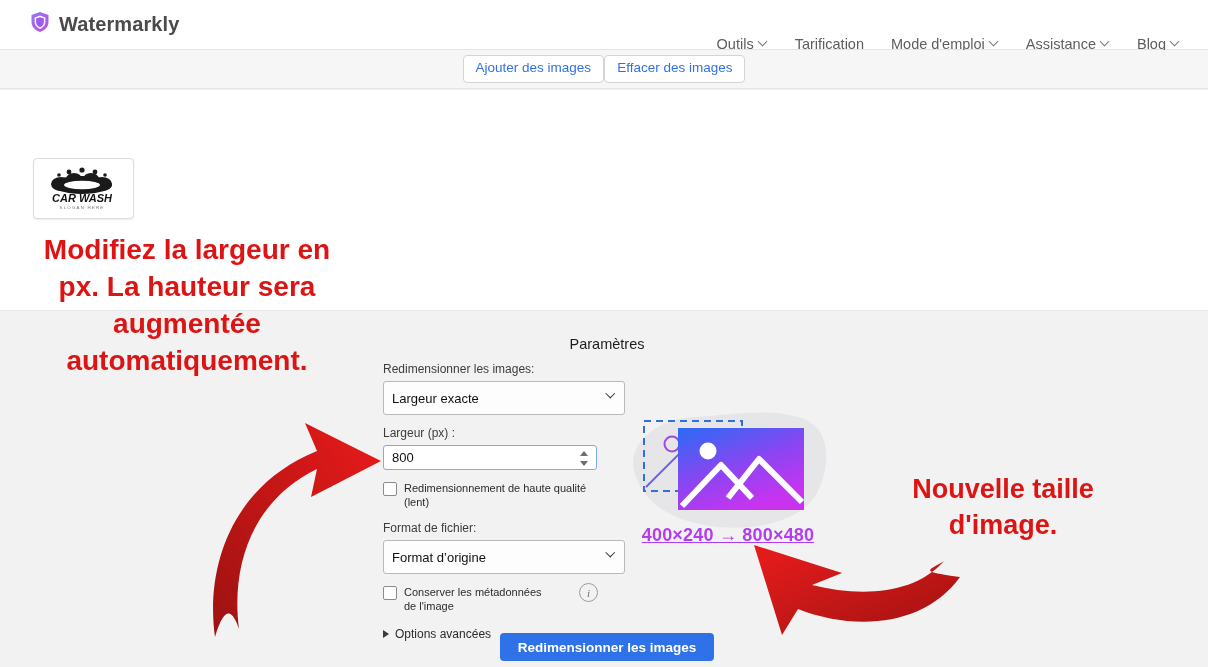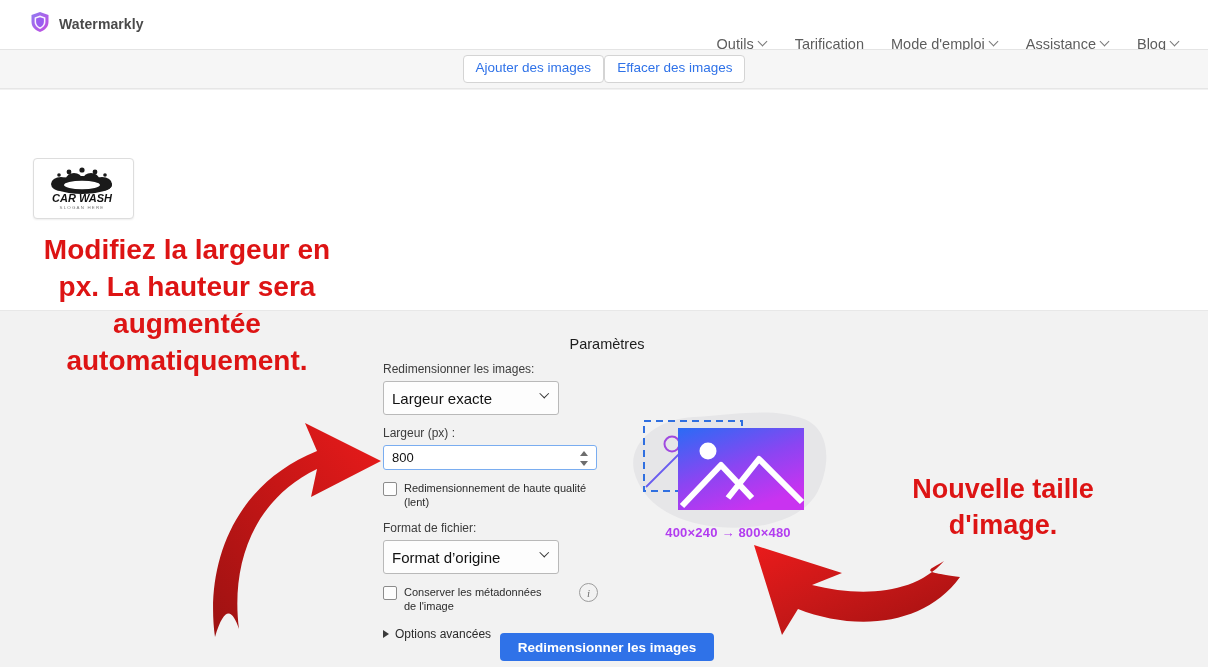--- a/index.html
+++ b/index.html
@@ -27,21 +27,21 @@
   }
   .brand {
     position: absolute;
     left: 30px;
     top: 11px;
     display: flex;
     align-items: center;
     gap: 9px;
   }
   .brand-name {
-    font-size: 14px;
+    font-size: 20px;
     font-weight: bold;
     color: #4a4a4a;
     letter-spacing: .1px;
   }
   .nav {
     position: absolute;
     right: 28px;
     top: 16px;
     display: flex;
     align-items: center;
@@ -174,30 +174,30 @@
     width: 216px;
   }
   .field-label {
     font-size: 12px;
     color: #3c3c3c;
     margin-bottom: 4px;
     line-height: 1.25;
   }
   .select-box {
     position: relative;
-    width: 176px;
+    width: 242px;
     height: 25px;
     background: #fdfdfd;
     border: 1px solid #b9b9b9;
     border-radius: 3px;
     box-sizing: border-box;
     display: flex;
     align-items: center;
     padding: 16px 8px;
-    font-size: 15px;
+    font-size: 13px;
     color: #111;
     cursor: pointer;
   }
   .select-box .sel-caret {
     position: absolute;
     right: 9px;
     top: 8px;
     width: 8px; height: 8px;
   }
   .select-box .sel-caret::after {
@@ -299,24 +299,25 @@
     top: 405px;
     width: 212px;
     height: 145px;
   }
   .size-text {
     position: absolute;
     left: 622px;
     top: 525px;
     width: 212px;
     text-align: center;
-    font-size: 13px;
+    font-size: 18px;
     font-weight: bold;
     color: #b23df0;
     letter-spacing: .2px;
+    text-decoration: underline;
   }
 
   
   .primary-btn {
     position: absolute;
     left: 500px;
     top: 633px;
     width: 214px;
     height: 28px;
     background: #2f72e8;

